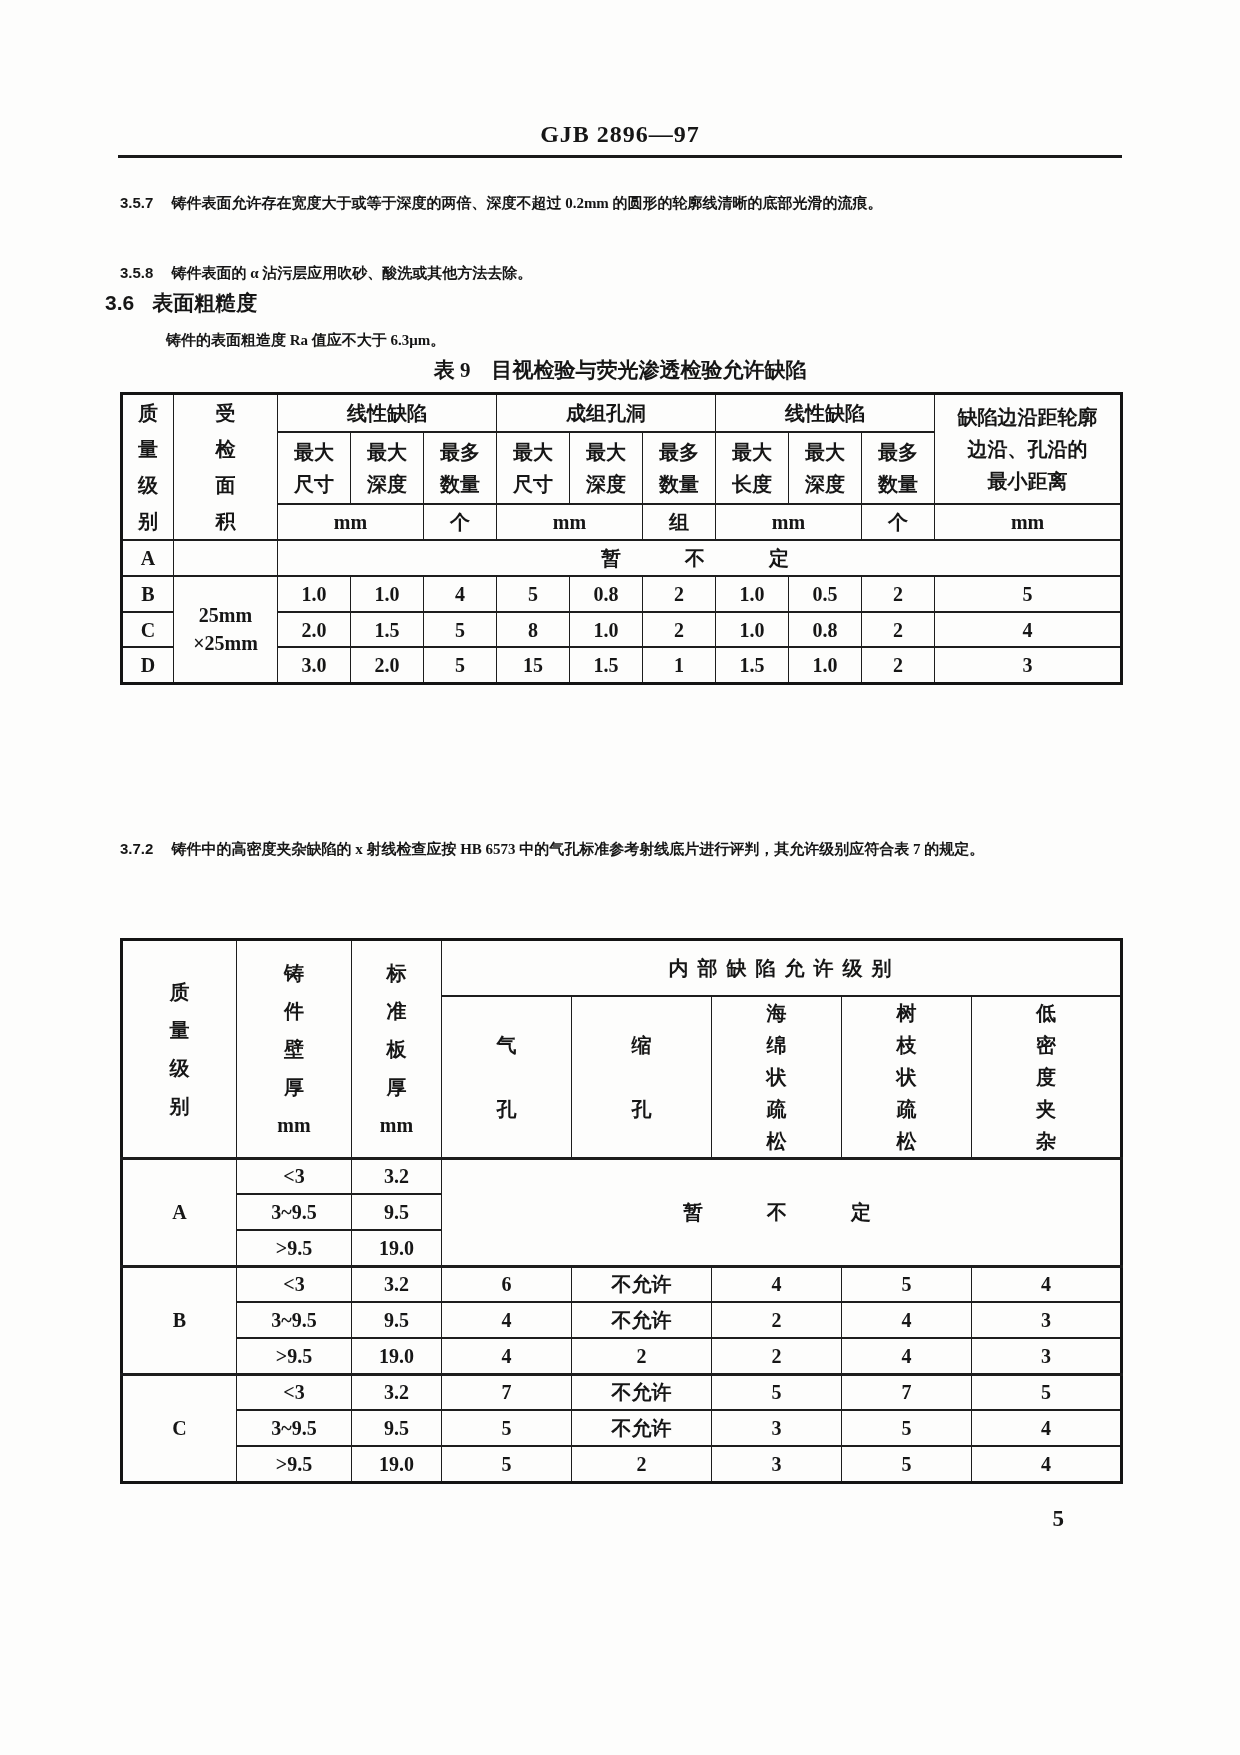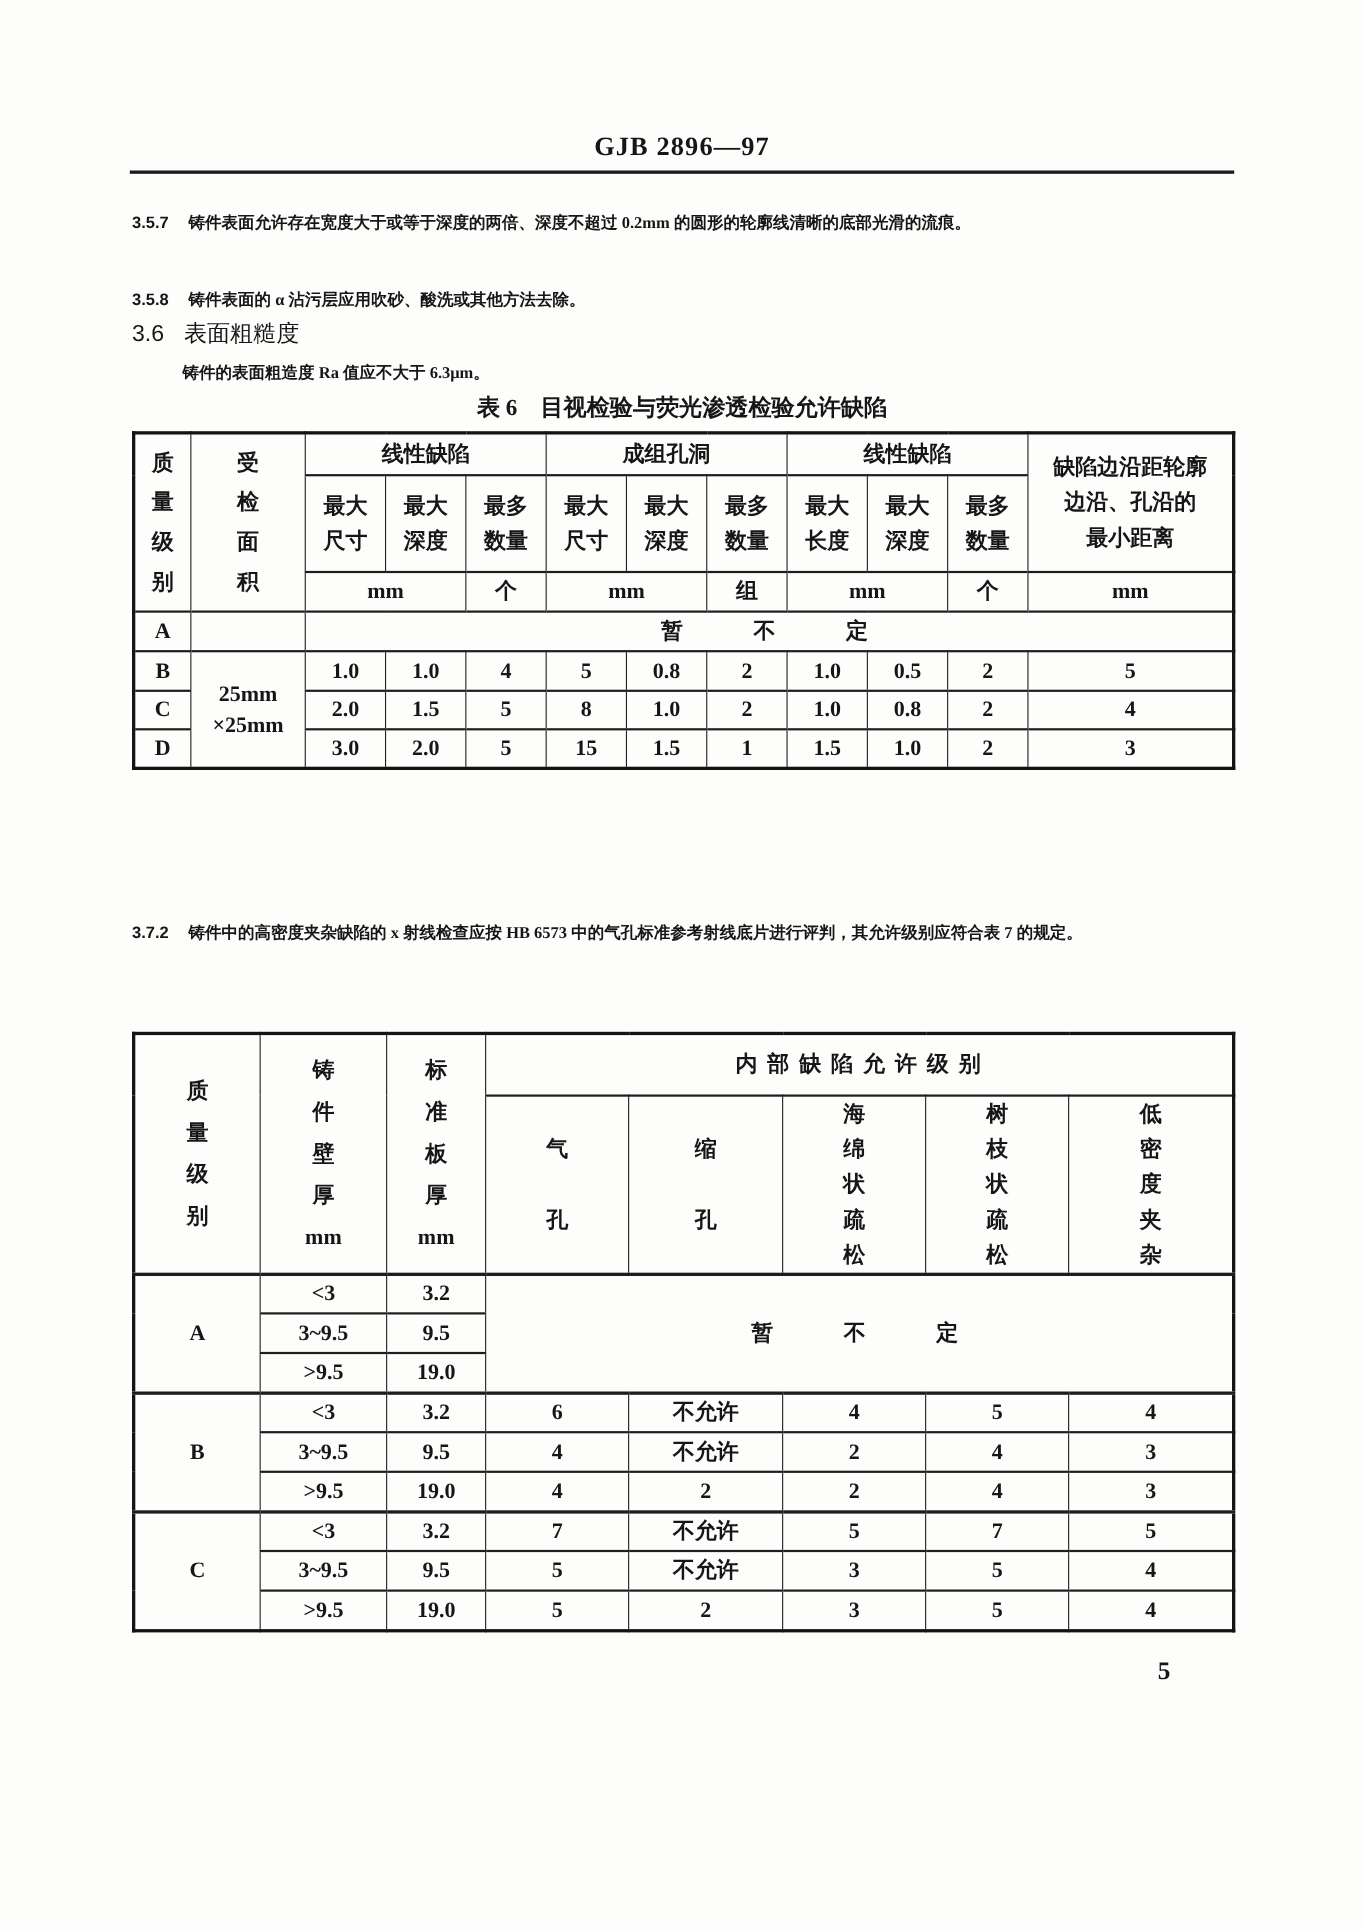--- a/index.html
+++ b/index.html
@@ -24,22 +24,22 @@
     position:absolute;top:155px;left:118px;width:1004px;height:0;
     border-top:3.5px solid #1a1a1a;
   }
   .para{
     position:absolute;left:120px;width:1002px;
     font-size:15px;line-height:34px;font-weight:600;
     text-align:justify;
   }
   .para .num{font-weight:bold;font-family:"Liberation Sans","DejaVu Sans",sans-serif;margin-right:18px;}
   .heading{
-    position:absolute;left:120px;width:1002px;
-    font-size:21px;font-weight:normal;
+    position:absolute;left:105px;width:1002px;
+    font-size:21px;font-weight:bold;
   }
   .heading .num{font-family:"Liberation Sans","DejaVu Sans",sans-serif;margin-right:18px;}
   .indent{ text-indent:46px; }
   .tbl-title{
     position:absolute;left:120px;width:1000px;
     text-align:center;font-size:21px;font-weight:bold;
   }
   table.scan{
     position:absolute;left:120px;
     border-collapse:collapse;table-layout:fixed;
@@ -53,21 +53,21 @@
     font-size:20px;font-weight:600;line-height:28px;
     white-space:pre-line;
     overflow:hidden;
   }
   table.scan td.vhead{line-height:36px;}
   table.scan td.vhead7{line-height:38px;}
   table.scan td.vlabel{line-height:32px;}
   table.scan td.group{letter-spacing:2px;font-weight:600;}
   table.scan td.spread{letter-spacing:8px;}
   tr.rh38{height:38px;}
-  tr.rh72{height:88px;}
+  tr.rh72{height:72px;}
   tr.rh36{height:36px;}
   tr.rh35{height:35px;}
   tr.rh56{height:56px;}
   tr.rh160{height:160px;}
   tr.gb td{border-top-width:3.2px;}
   .page-number{
     position:absolute;top:1506px;left:120px;width:1000px;
     text-align:right;padding-right:56px;box-sizing:border-box;
     font-size:23px;font-weight:bold;
   }
@@ -89,21 +89,21 @@
   </div>
 
   <div class="heading" style="top:289px;">
     <span class="num">3.6</span><span>表面粗糙度</span>
   </div>
 
   <div class="para indent" style="top:323px;">
     <span>铸件的表面粗造度 Ra 值应不大于 6.3μm。</span>
   </div>
 
-  <div class="tbl-title" style="top:356px;">表 6　目视检验与荧光渗透检验允许缺陷</div>
+  <div class="tbl-title" style="top:356px;">表 9　目视检验与荧光渗透检验允许缺陷</div>
 
   <table class="scan" style="top:392px;width:1000px;">
     <colgroup>
         <col style="width: 52px;">
         <col style="width: 104px;">
         <col style="width: 73px;">
         <col style="width: 73px;">
         <col style="width: 73px;">
         <col style="width: 73px;">
         <col style="width: 73px;">

